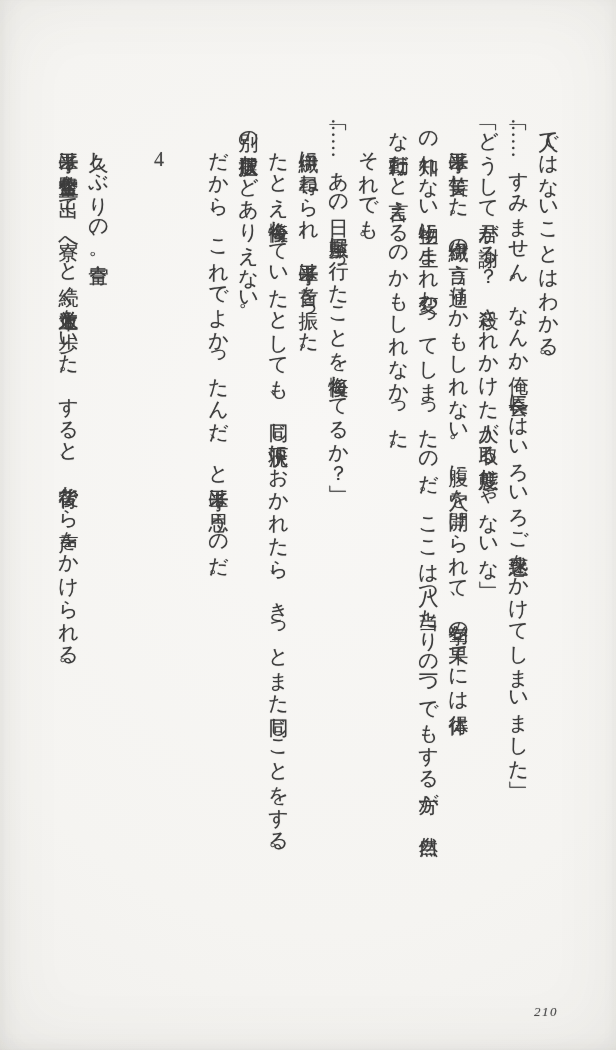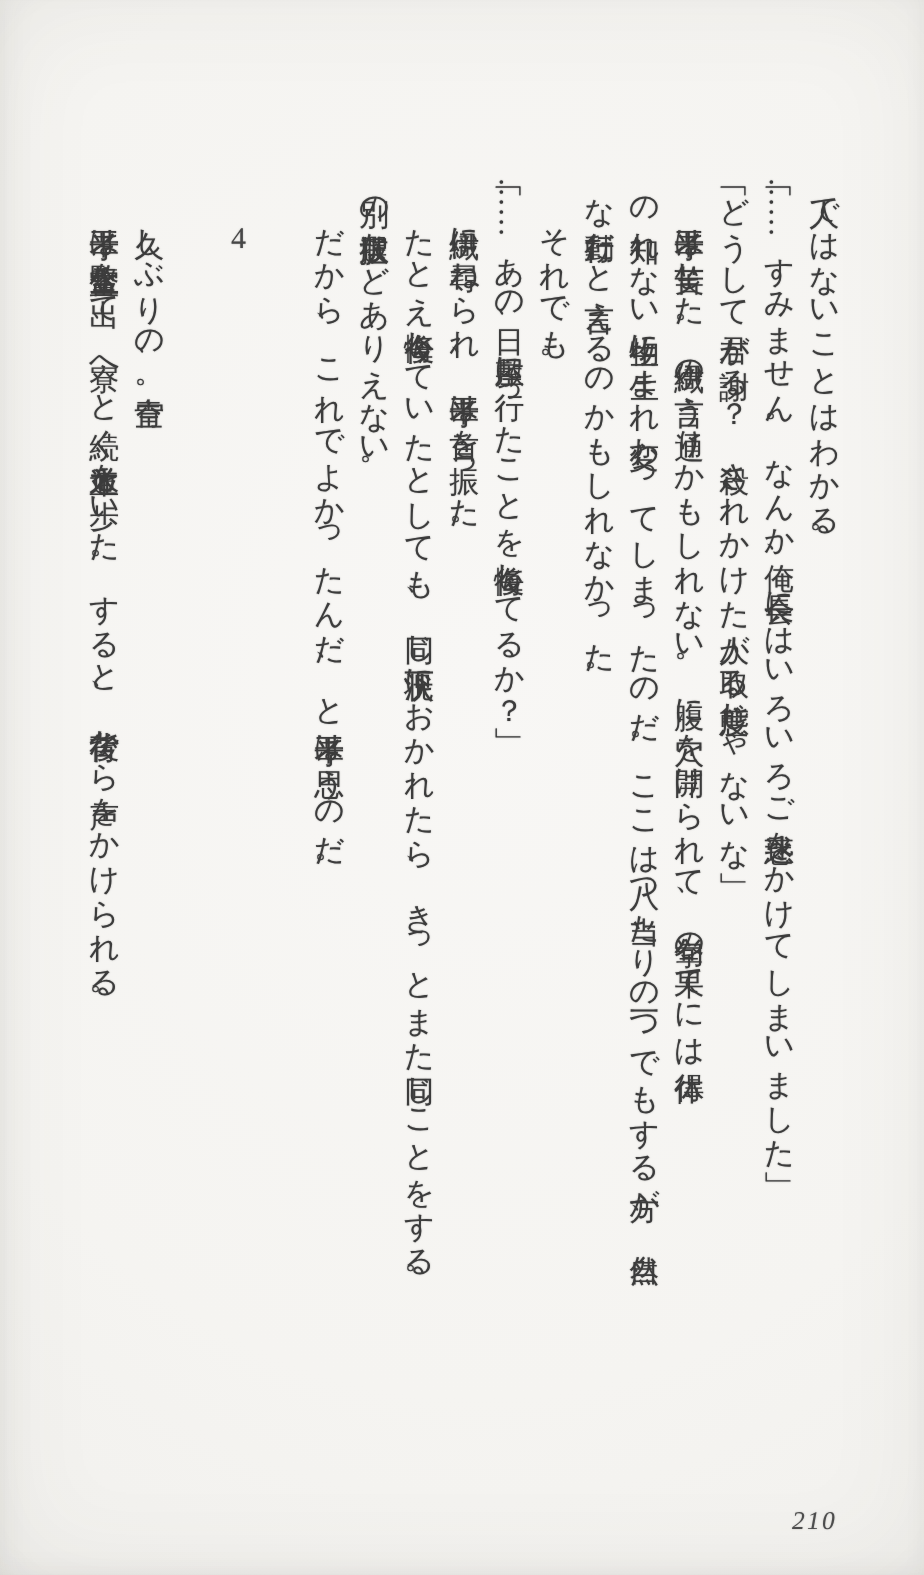--- a/index.html
+++ b/index.html
@@ -51,21 +51,21 @@
     margin-block-start: 30px;
     margin-block-end: 30px;
     text-indent: 1.5em;
     text-orientation: upright;
     color: #474747;
   }
   .page-number {
     position: absolute;
     top: 1004px;
     right: 58px;
-    font-size: 17px;
+    font-size: 13px;
     font-style: italic;
     letter-spacing: 1.5px;
     color: #4d4d4d;
     text-shadow: 0 0 1px rgba(90, 90, 90, 0.5);
   }
 </style>
 </head>
 <body>
 
 <div class="paper">

